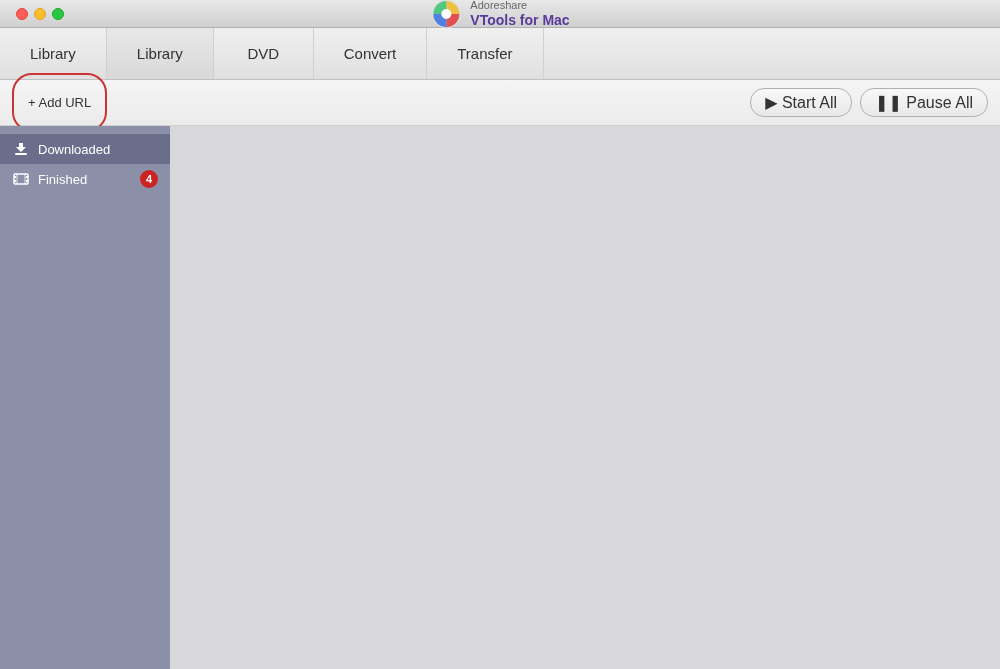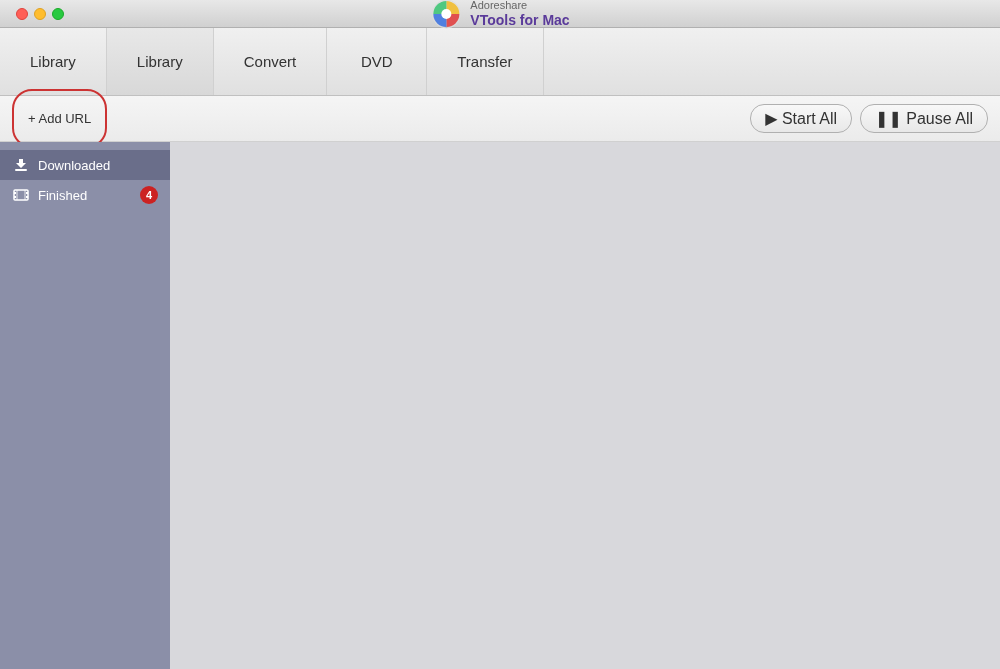--- a/index.html
+++ b/index.html
@@ -55,21 +55,21 @@
     }
 
     .logo-text {
       display: flex;
       flex-direction: column;
       line-height: 1.2;
     }
 
     
     .nav-tabs {
-      height: 68px;
+      height: 52px;
       background: linear-gradient(to bottom, #f0f0f0, #e0e0e0);
       border-bottom: 1px solid #c0c0c0;
       display: flex;
       align-items: stretch;
     }
 
     .nav-tab {
       padding: 0 30px;
       display: flex;
       align-items: center;
@@ -219,22 +219,22 @@
     <div class="logo-text">
       <span style="font-size: 11px; color: rgb(102, 102, 102);">Adoreshare</span>
       <span style="font-size: 14px; font-weight: bold; color: rgb(90, 58, 154);">VTools for Mac</span>
     </div>
   </div>
 </div>
 
 <div class="nav-tabs">
   <div class="nav-tab">Library</div>
   <div class="nav-tab active">Library</div>
+  <div class="nav-tab">DVD</div>
   <div class="nav-tab">Convert</div>
-  <div class="nav-tab">DVD</div>
   <div class="nav-tab">Transfer</div>
 </div>
 
 <div class="download-content">
 
   <div class="content-area">
     <div class="toolbar">
       <button class="add-url-btn">+ Add URL</button>
       <div class="toolbar-right">
         <button class="start-all-btn">▶ Start All</button>

